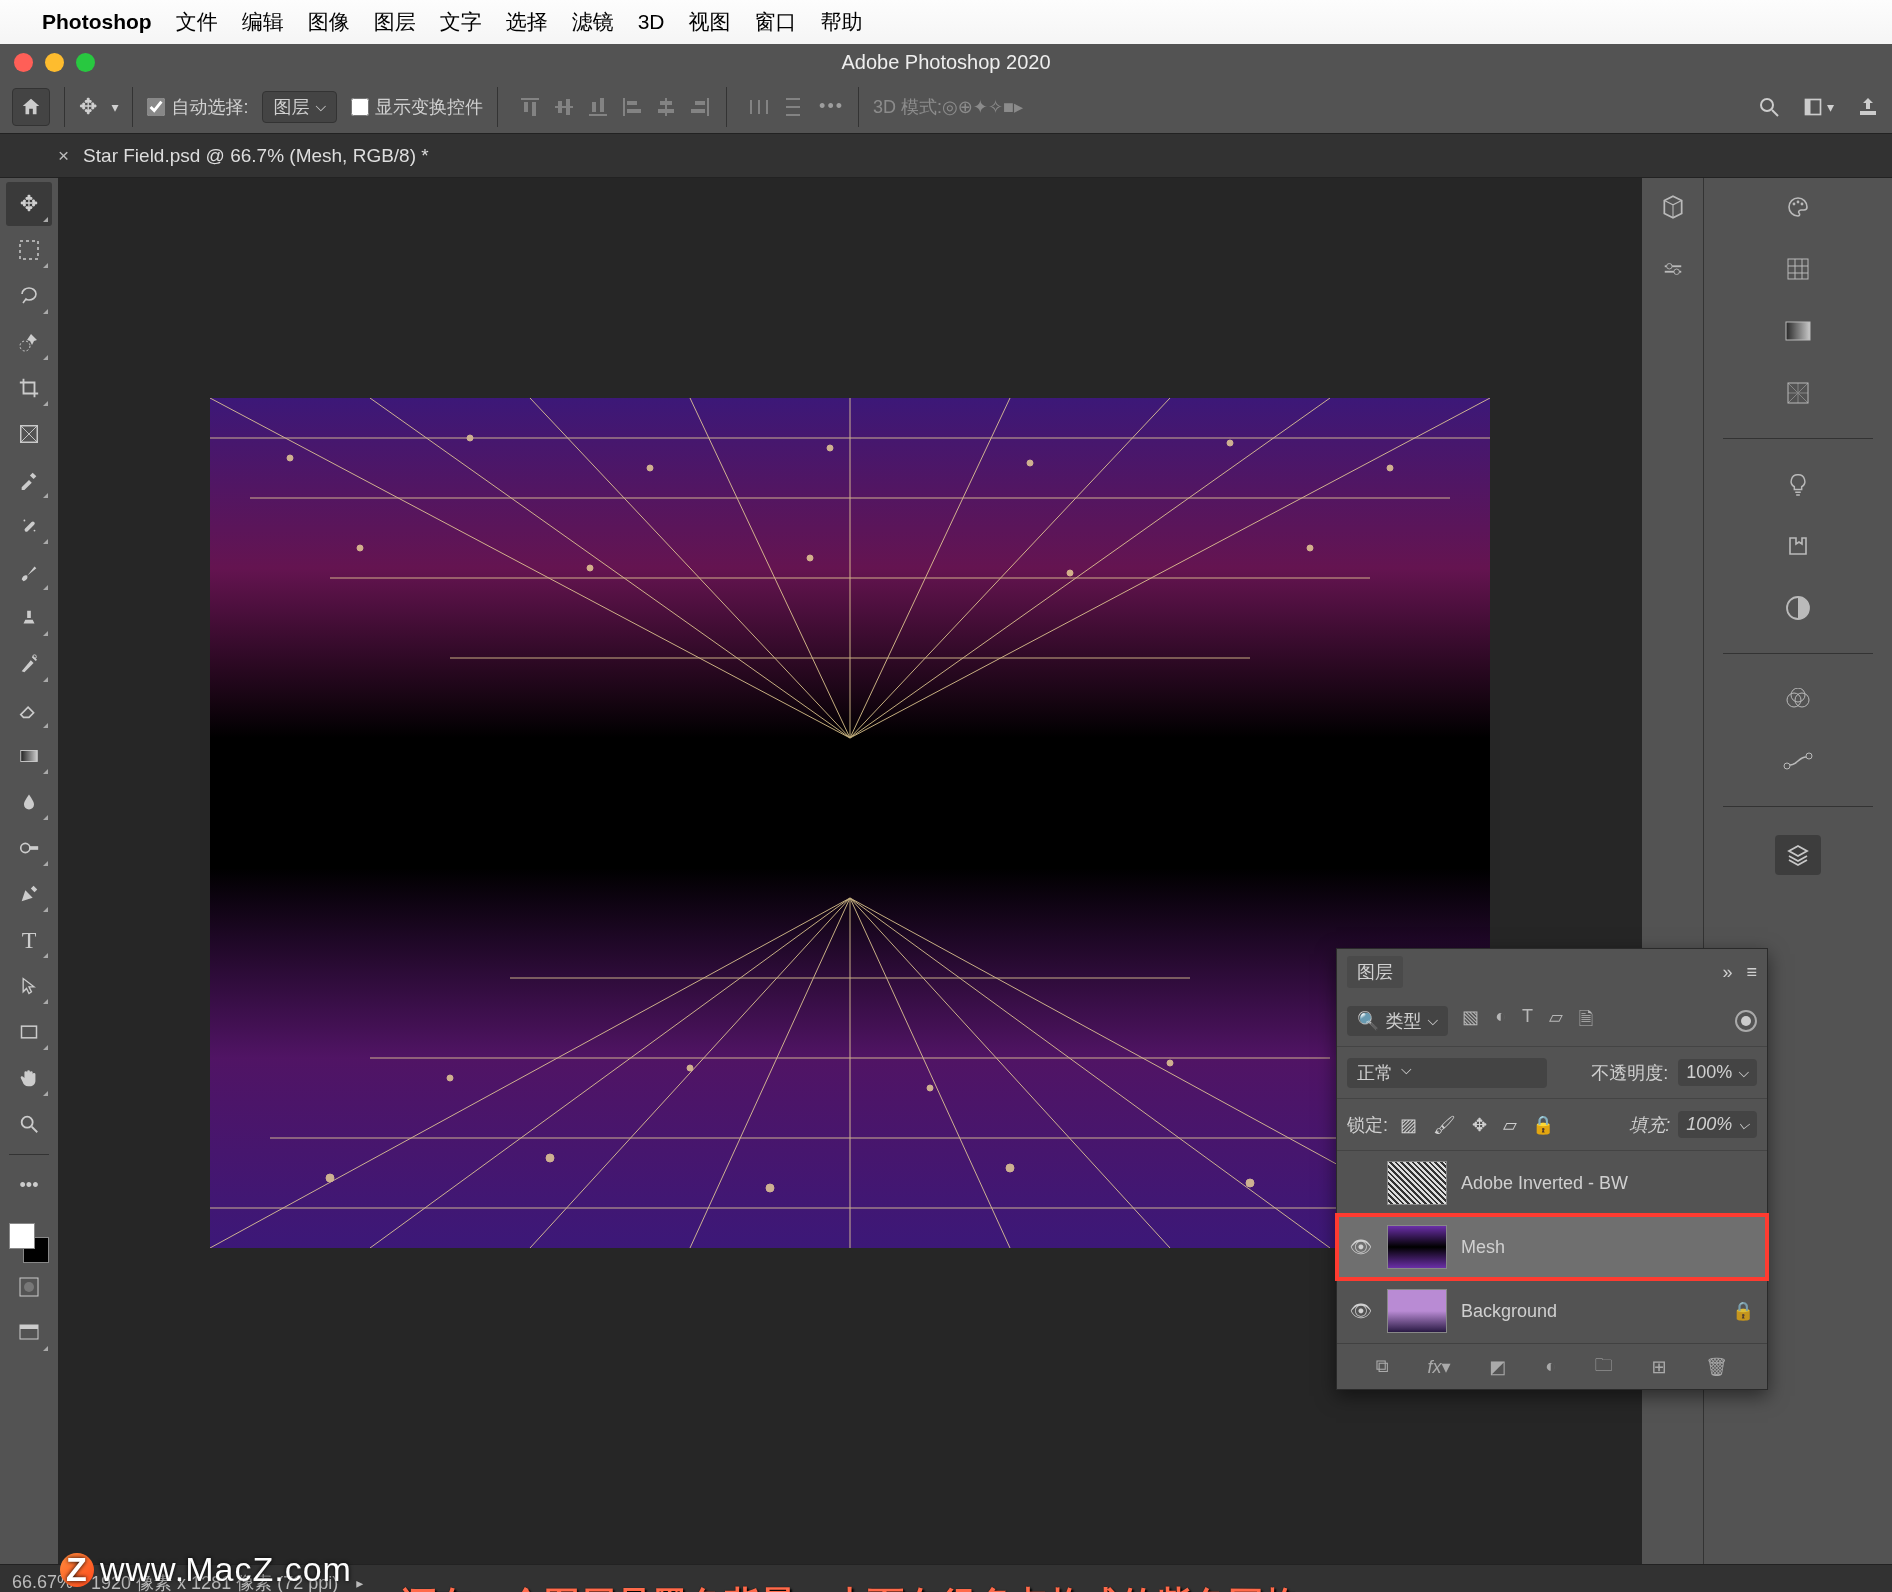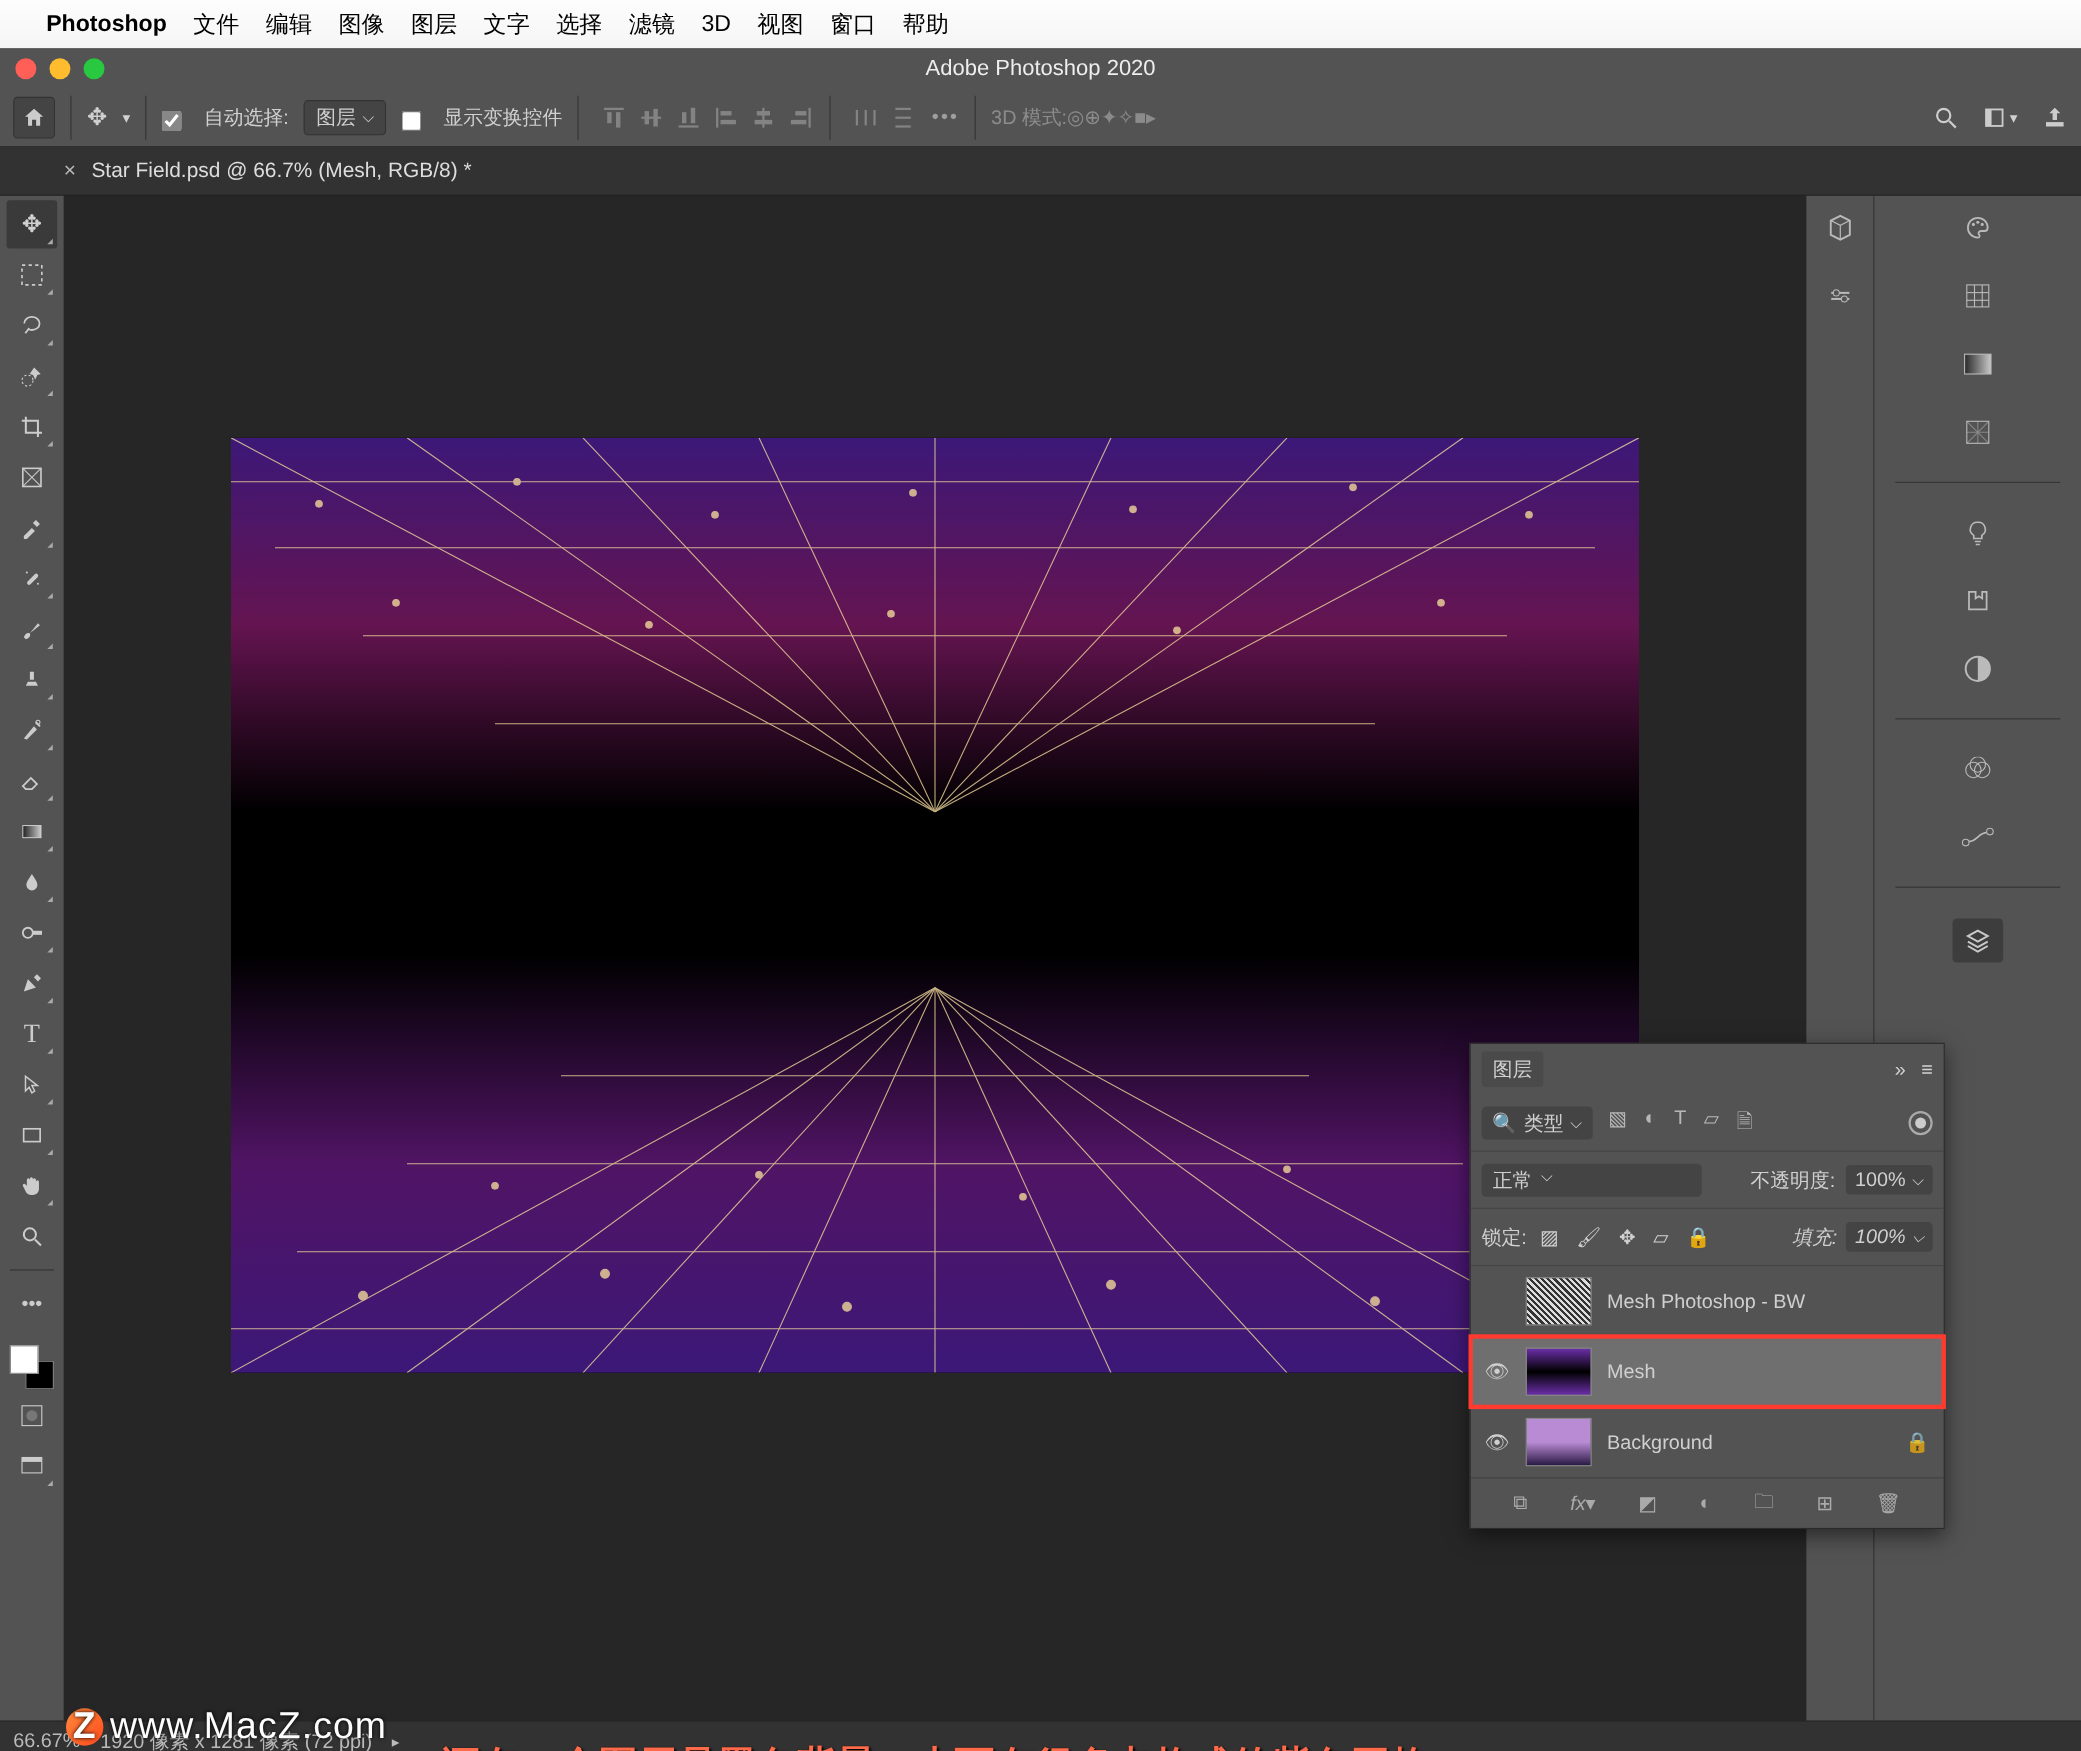--- a/index.html
+++ b/index.html
@@ -17,21 +17,21 @@
 .tl { width: 19px; height: 19px; border-radius: 50%; }
 .tl.red { background: #ff5f57; } .tl.yellow { background: #febc2e; } .tl.green { background: #28c840; }
 .titlebar .title { position: absolute; left: 50%; transform: translateX(-50%); color: #eee; font-size: 20px; }
 
 
 .optionsbar { height: 54px; background: #535353; border-bottom: 1px solid #222; display: flex; align-items: center; padding: 0 12px; gap: 14px; font-size: 18px; }
 .home-btn { width: 38px; height: 38px; display: flex; align-items: center; justify-content: center; border: 1px solid #333; border-radius: 4px; background: #444; }
 .divider-v { width: 1px; height: 40px; background: #333; }
 .icon-svg { fill: #ccc; }
 .move-arrows { font-size: 22px; }
-.chk { display: flex; align-items: flex-end; gap: 20px; }
+.chk { display: flex; align-items: center; gap: 6px; }
 .chk input { width: 18px; height: 18px; accent-color: #888; }
 .select-pill { background: #444; border: 1px solid #333; border-radius: 4px; padding: 3px 10px; display: flex; align-items: center; gap: 6px; }
 .align-group { display: flex; gap: 10px; margin-left: 6px; }
 .align-ic { width: 24px; height: 24px; opacity: .4; }
 .dots { letter-spacing: 2px; opacity: .6; }
 .three-d { opacity: .45; display: flex; gap: 0; align-items: center; }
 .spacer { flex: 1; }
 .right-tools { display: flex; gap: 22px; align-items: center; }
 
 
@@ -508,21 +508,21 @@
             <div class="box">
               <span>100%</span>
               <span class="chev">⌵</span>
             </div>
           </div>
         </div>
         <div class="layer-list">
           <div class="layer">
             <div class="eye"></div>
             <div class="thumb" style="background:repeating-linear-gradient(45deg,#ddd,#ddd 2px,#333 2px,#333 4px)"></div>
-            <div class="name">Mesh Photoshop - BW</div>
+            <div class="name">Adobe Inverted - BW</div>
           </div>
           <div class="layer sel highlight">
             <div class="eye">👁</div>
             <div class="thumb" style="background:linear-gradient(180deg,#6b2fa8,#000 50%,#6b2fa8)"></div>
             <div class="name">Mesh</div>
           </div>
           <div class="layer">
             <div class="eye">👁</div>
             <div class="thumb" style="background:linear-gradient(180deg,#b98bd4 50%,#2a1a44)"></div>
             <div class="name">Background</div>

